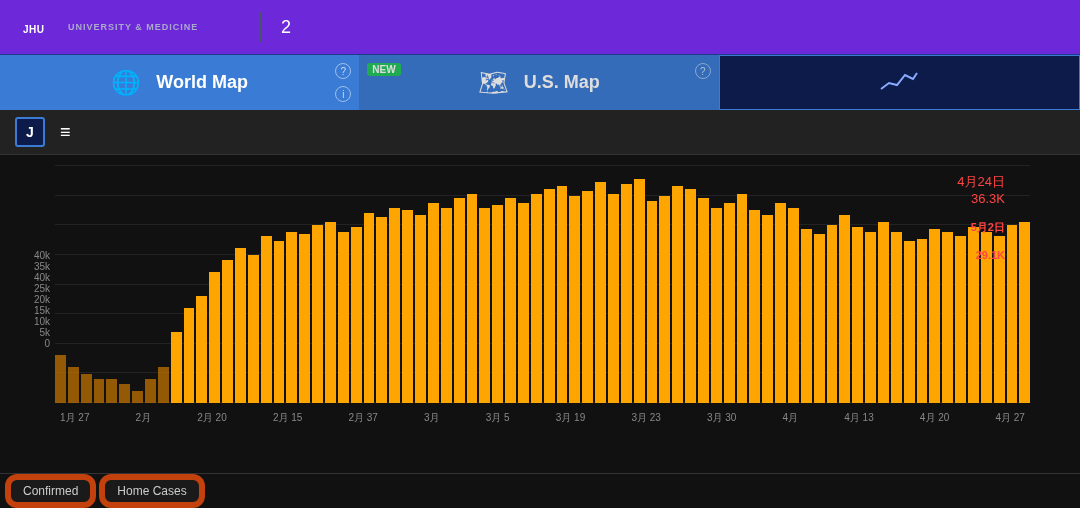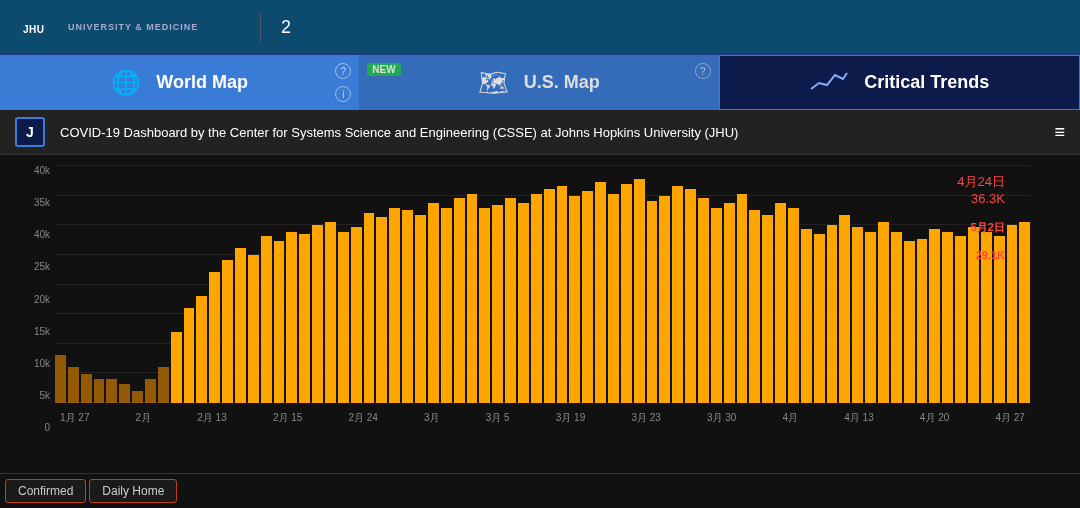--- a/index.html
+++ b/index.html
@@ -1,20 +1,20 @@
 <!DOCTYPE html>
 <html><head>
   <meta charset="utf-8">
   <style>
     * { margin: 0; padding: 0; box-sizing: border-box; }
     body { width: 1080px; height: 508px; overflow: hidden; font-family: Arial, sans-serif; background: #1a1a1a; }
 
     
     .header {
-      background: #0c4a6e;
+      background: #6d28d9;
       height: 55px;
       display: flex;
       align-items: center;
       padding: 0 20px;
       border-bottom: 1px solid #1e3a8a;
     }
     .header-logo {
       display: flex;
       align-items: center;
       gap: 8px;
@@ -180,21 +180,21 @@
       padding: 10px 50px 40px 55px;
     }
 
     .y-axis-labels {
       position: absolute;
       left: 5px;
       top: 10px;
       bottom: 40px;
       display: flex;
       flex-direction: column;
-      justify-content: space-between;
+      justify-content: center;
       align-items: flex-end;
       width: 45px;
     }
     .y-label {
       color: #888;
       font-size: 10px;
     }
 
     .chart-inner {
       width: 100%;
@@ -278,22 +278,22 @@
       display: flex;
       align-items: center;
       padding: 0 5px;
       gap: 3px;
       border-top: 1px solid #333;
     }
     .bottom-tab {
       padding: 4px 12px;
       font-size: 12px;
       cursor: pointer;
-      border: 1px solid #c2410c;
-      border-radius: 3px;
+      border: 6px solid #c2410c;
+      border-radius: 12px;
       color: #ccc;
       background: #1a1a1a;
     }
     .bottom-tab.active {
       background: #0d1b4b;
       border-color: #3a7bd5;
       color: white;
       border-bottom: 2px solid #3a7bd5;
     }
   </style>
@@ -329,27 +329,25 @@
     <span class="tab-label">U.S. Map</span>
     <div class="tab-question">?</div>
   </div>
 
   <div class="tab-section critical-trends">
     <span class="tab-icon">
       <svg width="40" height="30" viewBox="0 0 40 30">
         <polyline points="2,24 10,18 18,20 26,10 34,14 38,8" stroke="#88aaff" stroke-width="2" fill="none"></polyline>
       </svg>
     </span>
-    <span class="tab-label">Critical Trends</span>
   </div>
 </div>
 
 <div class="dashboard-title-bar">
   <div class="jhu-shield">J</div>
-  <span class="dashboard-title-text">COVID-19 Dashboard by the Center for Systems Science and Engineering (CSSE) at Johns Hopkins University (JHU)</span>
   <span class="menu-icon">≡</span>
 </div>
 
 <div class="chart-area">
 
   <div class="y-axis-labels">
     <span class="y-label">40k</span>
     <span class="y-label">35k</span>
     <span class="y-label">40k</span>
     <span class="y-label">25k</span>
@@ -456,32 +454,32 @@
     <div class="annotation-box">
       <div class="annotation-peak">4月24日</div>
       <div class="annotation-peak">36.3K</div>
       <div class="annotation-last">5月2日</div>
       <div class="annotation-last">29.1K</div>
     </div>
 
     <div class="x-axis">
       <span class="x-label">1月 27</span>
       <span class="x-label">2月</span>
-      <span class="x-label">2月 13</span>
+      <span class="x-label">2月 20</span>
       <span class="x-label">2月 15</span>
-      <span class="x-label">2月 24</span>
+      <span class="x-label">2月 37</span>
       <span class="x-label">3月</span>
       <span class="x-label">3月 5</span>
       <span class="x-label">3月 19</span>
       <span class="x-label">3月 23</span>
       <span class="x-label">3月 30</span>
       <span class="x-label">4月</span>
       <span class="x-label">4月 13</span>
       <span class="x-label">4月 20</span>
       <span class="x-label">4月 27</span>
     </div>
   </div>
 </div>
 
 <div class="bottom-tabs">
   <button class="bottom-tab">Confirmed</button>
-  <button class="bottom-tab">Daily Home</button>
+  <button class="bottom-tab">Home Cases</button>
 </div>
 
 </body></html>

